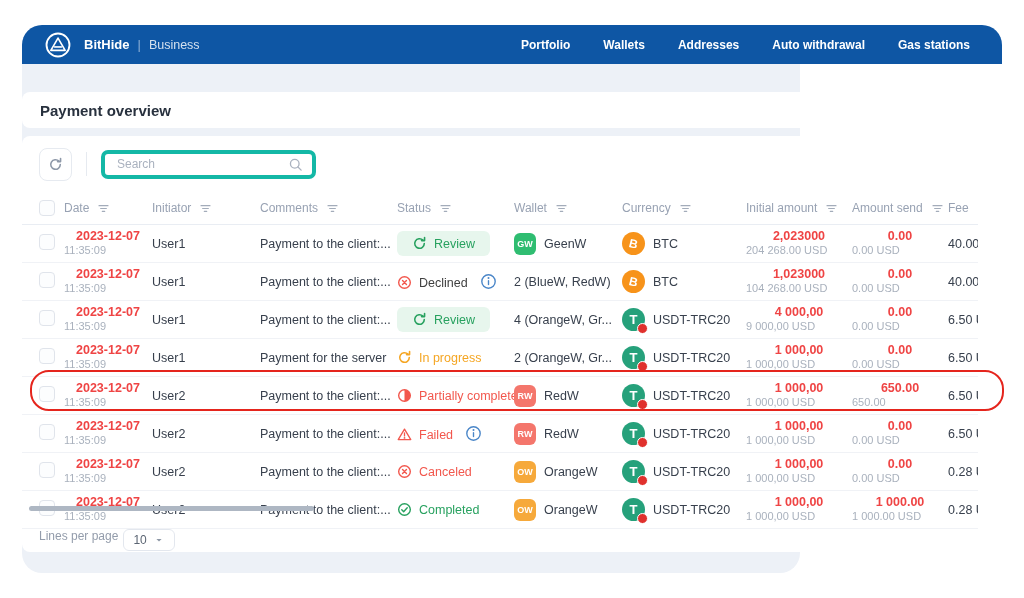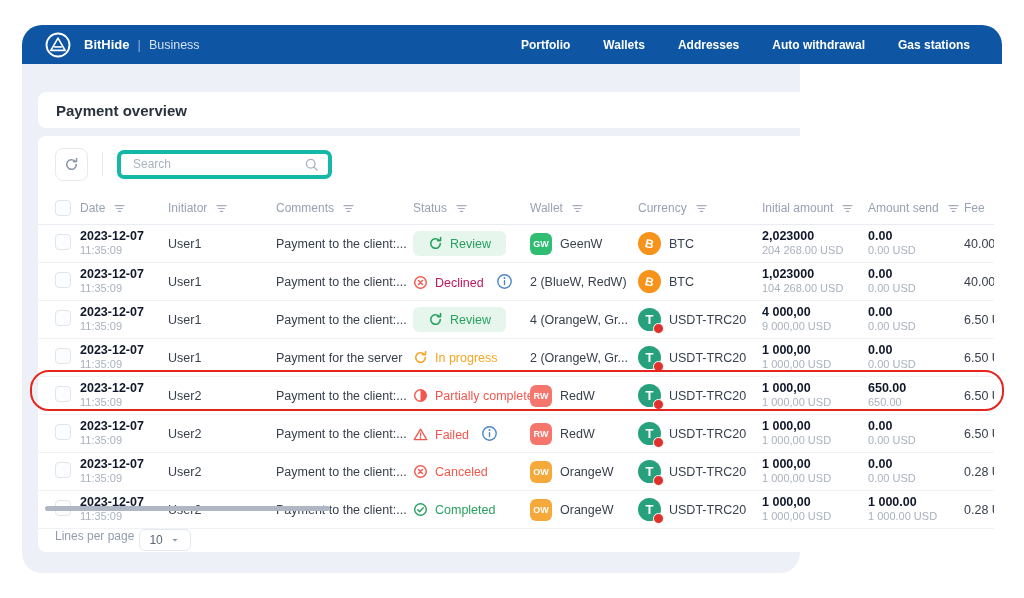--- a/index.html
+++ b/index.html
@@ -8,21 +8,21 @@
   
   .navbar{position:absolute;left:0;top:0;width:980px;height:39px;background:#0e56a4;border-radius:20px 20px 0 0;display:flex;align-items:center;padding:0 32px 0 23px;box-sizing:border-box;}
   .logo{width:26px;height:26px;flex:0 0 auto;}
   .brand{display:flex;align-items:center;gap:8px;margin-left:13px;color:#fff;}
   .brand .b1{font-size:13px;font-weight:bold;}
   .brand .sep{opacity:.5;font-size:13px;}
   .brand .b2{font-size:12.5px;opacity:.82;}
   .navlinks{margin-left:auto;display:flex;gap:33px;}
   .nav-item{color:#ffffff;font-size:12px;font-weight:bold;cursor:pointer;white-space:nowrap;}
   
-  .card{position:absolute;left:16px;width:956px;background:#ffffff;border-radius:8px;box-sizing:border-box;}
+  .card{position:absolute;left:0;width:956px;background:#ffffff;border-radius:8px;box-sizing:border-box;}
   .title-card{top:67px;height:36px;display:flex;align-items:center;padding-left:18px;}
   .title-card h1{font-size:15px;font-weight:bold;color:#28313e;margin:0;}
   .main-card{top:111px;height:416px;overflow:hidden;}
   
   .toolbar{height:56px;display:flex;align-items:center;padding-left:17px;}
   .refresh-btn{width:33px;height:33px;border:1px solid #e6eaf0;border-radius:8px;background:#fff;display:flex;align-items:center;justify-content:center;color:#8e99a9;cursor:pointer;}
   .refresh-btn svg{width:16px;height:16px;}
   .vdiv{width:1px;height:24px;background:#e6eaf0;margin:0 14px;}
   .searchbox{width:215px;height:29px;border:4px solid #14b8a6;border-radius:7px;display:flex;align-items:center;padding:0 9px 0 10px;box-sizing:border-box;background:#fff;}
   .searchbox input{border:none;outline:none;flex:1;font-size:12px;color:#333b47;font-family:inherit;background:transparent;}
@@ -31,21 +31,21 @@
   .searchbox .sicon svg{width:15px;height:15px;display:block;}
   
   .thead,.trow{display:grid;grid-template-columns:25px 88px 108px 137px 117px 108px 124px 106px 96px 70px;align-items:center;padding-left:17px;width:996px;box-sizing:content-box;}
   .thead{height:32px;border-bottom:1px solid #e9edf3;color:#98a2b3;font-size:12px;}
   .hcell{display:flex;align-items:center;gap:8px;cursor:pointer;white-space:nowrap;}
   .hcell .ficon{color:#a3acba;display:inline-flex;}
   .hcell .ficon svg{width:13px;height:13px;display:block;}
   .trow{height:37px;border-bottom:1px solid #f0f2f6;background:#fff;}
   .cell{white-space:nowrap;overflow:visible;}
   .cb{width:16px;height:16px;border:1.5px solid #e0e4eb;border-radius:4px;background:#fcfdfe;display:inline-block;box-sizing:border-box;cursor:pointer;}
-  .v1{font-size:12.5px;color:#0f172a;font-weight:bold;line-height:1.25;}
+  .v1{font-size:12.5px;color:#ef4444;font-weight:bold;line-height:1.25;text-align:center;}
   .plain{font-size:12.5px;color:#38404d;font-weight:normal;}
   .v2{font-size:11px;color:#a9b1bd;line-height:1.25;}
   .amount .v1{font-weight:bold;}
   
   .status-cell{display:flex;align-items:flex-end;}
   .pill{min-width:93px;height:25px;background:#e7f6ed;border-radius:6px;display:inline-flex;align-items:center;justify-content:center;gap:7px;}
   .stat{display:inline-flex;align-items:center;gap:7px;}
   .ic{display:inline-flex;}
   .ic svg{width:15px;height:15px;display:block;}
   .slabel{font-size:12.5px;}
@@ -240,21 +240,21 @@
           <div class="cell plain">User1</div>
           <div class="cell plain">Payment to the client:...</div>
           <div class="cell status-cell">
             <span class="stat">
               <span class="ic" style="color:#f2574d">
                 <svg viewBox="0 0 16 16" fill="none" stroke="currentColor" stroke-width="1.5">
                   <circle cx="8" cy="8" r="6.2"></circle>
                   <path d="M5.9 5.9l4.2 4.2M10.1 5.9l-4.2 4.2" stroke-linecap="round"></path>
                 </svg>
               </span>
-              <span class="slabel" style="color:#be185d">Declined</span>
+              <span class="slabel" style="color:#404040">Declined</span>
             </span>
             <span class="info-ic">
               <svg viewBox="0 0 16 16" fill="none" stroke="currentColor" stroke-width="1.3">
                 <circle cx="8" cy="8" r="6.3"></circle>
                 <path d="M8 7.3v3.5" stroke-linecap="round"></path>
                 <path d="M8 4.8v.01" stroke-width="1.9" stroke-linecap="round"></path>
               </svg>
             </span>
           </div>
           <div class="cell wallet-cell">

